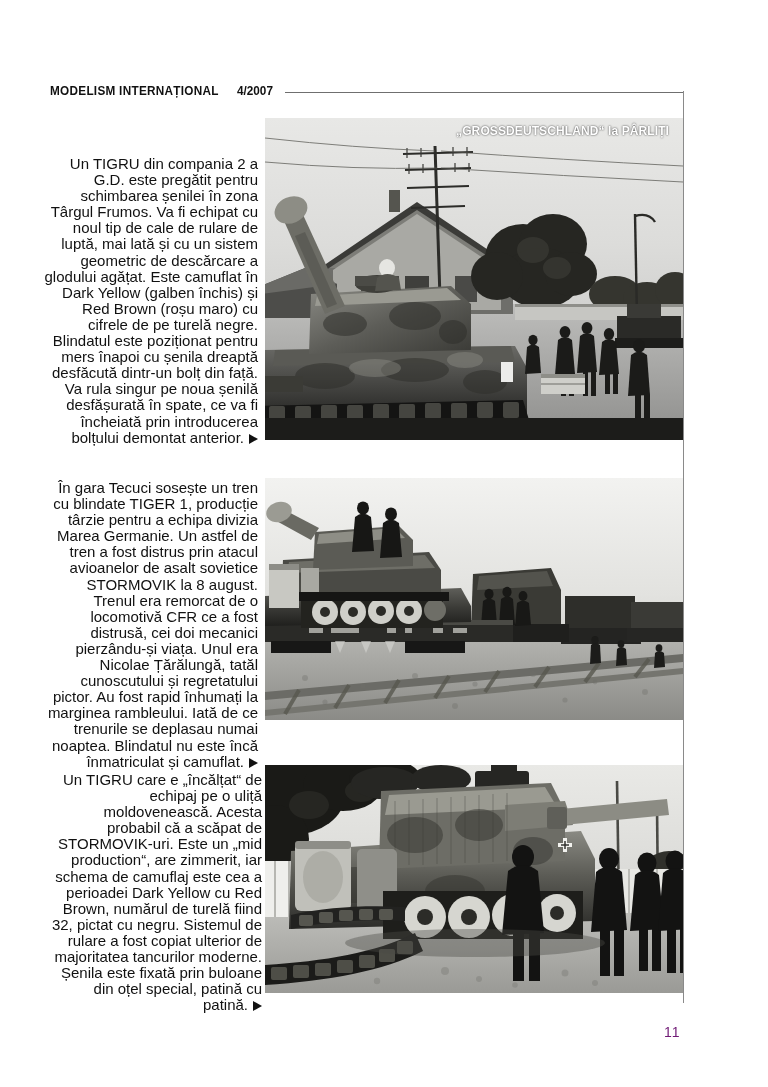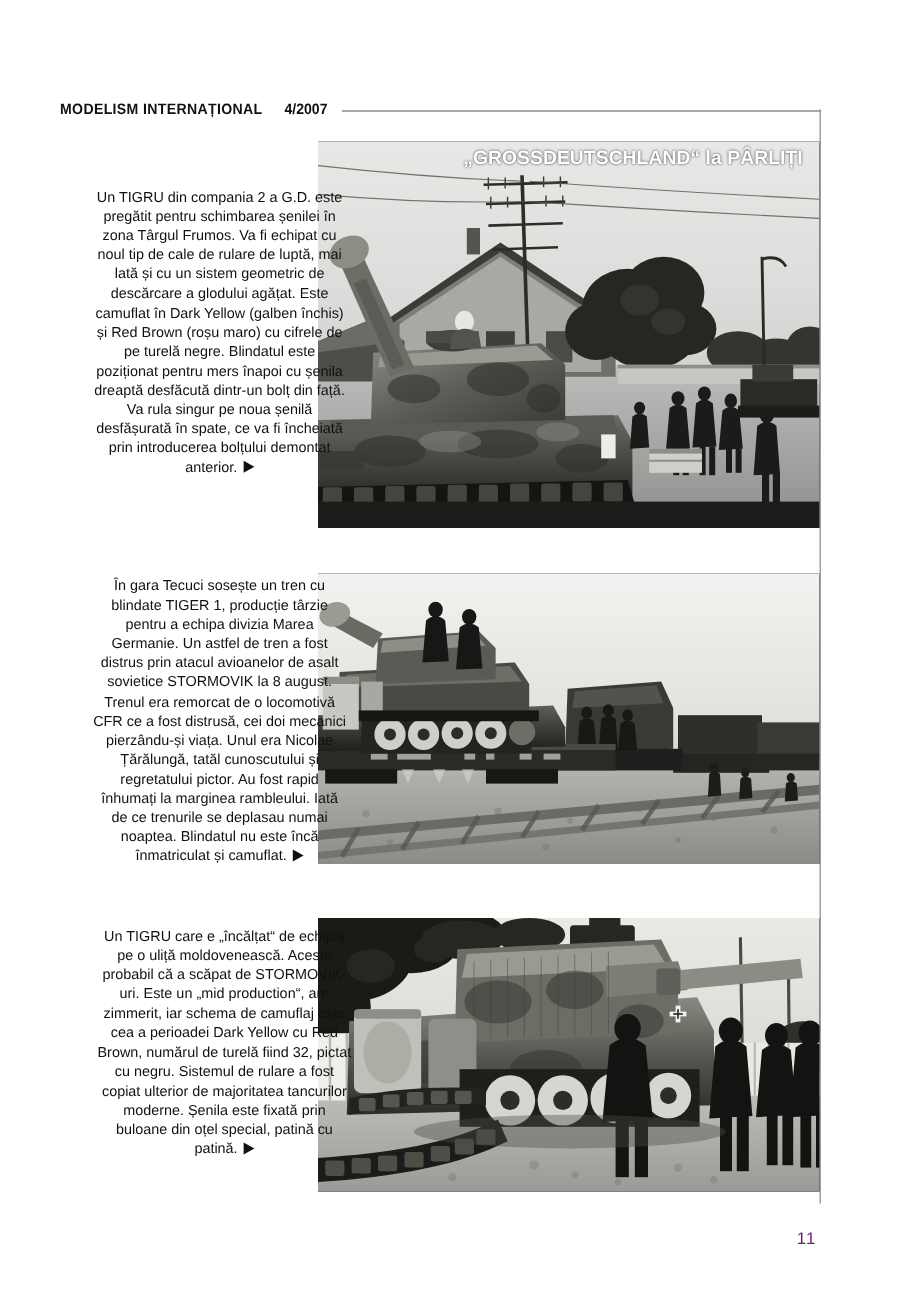--- a/index.html
+++ b/index.html
@@ -67,26 +67,25 @@
     left: 683px;
     top: 91px;
     width: 1px;
     height: 912px;
     background: #8a8a8a;
   }
 
   
   .caption {
     position: absolute;
-    text-align: center;
-    font-size: 12px;
+    text-align: right;
+    font-size: 15px;
     line-height: 16.1px;
     color: #111;
     font-family: "Liberation Sans", sans-serif;
-    margin-left: 32px;
   }
   .caption p { margin: 0; }
   .arrow {
     display: inline-block;
     width: 0;
     height: 0;
     border-top: 5.5px solid transparent;
     border-bottom: 5.5px solid transparent;
     border-left: 9px solid #111;
     margin-left: 5px;
@@ -108,21 +107,21 @@
   #photo-2 { left: 265px; top: 478px; width: 418px; height: 242px; }
   #photo-3 { left: 265px; top: 765px; width: 418px; height: 228px; }
 
   .photo svg { display: block; width: 100%; height: 100%; }
 
   
   .photo-title {
     position: absolute;
     right: 14px;
     top: 6px;
-    font-size: 16px;
+    font-size: 12px;
     font-weight: bold;
     color: #ffffff;
     letter-spacing: 0.1px;
     white-space: nowrap;
     text-shadow: 0 0 2px rgba(0,0,0,0.85);
     z-index: 5;
   }
 
   
   .page-number {

